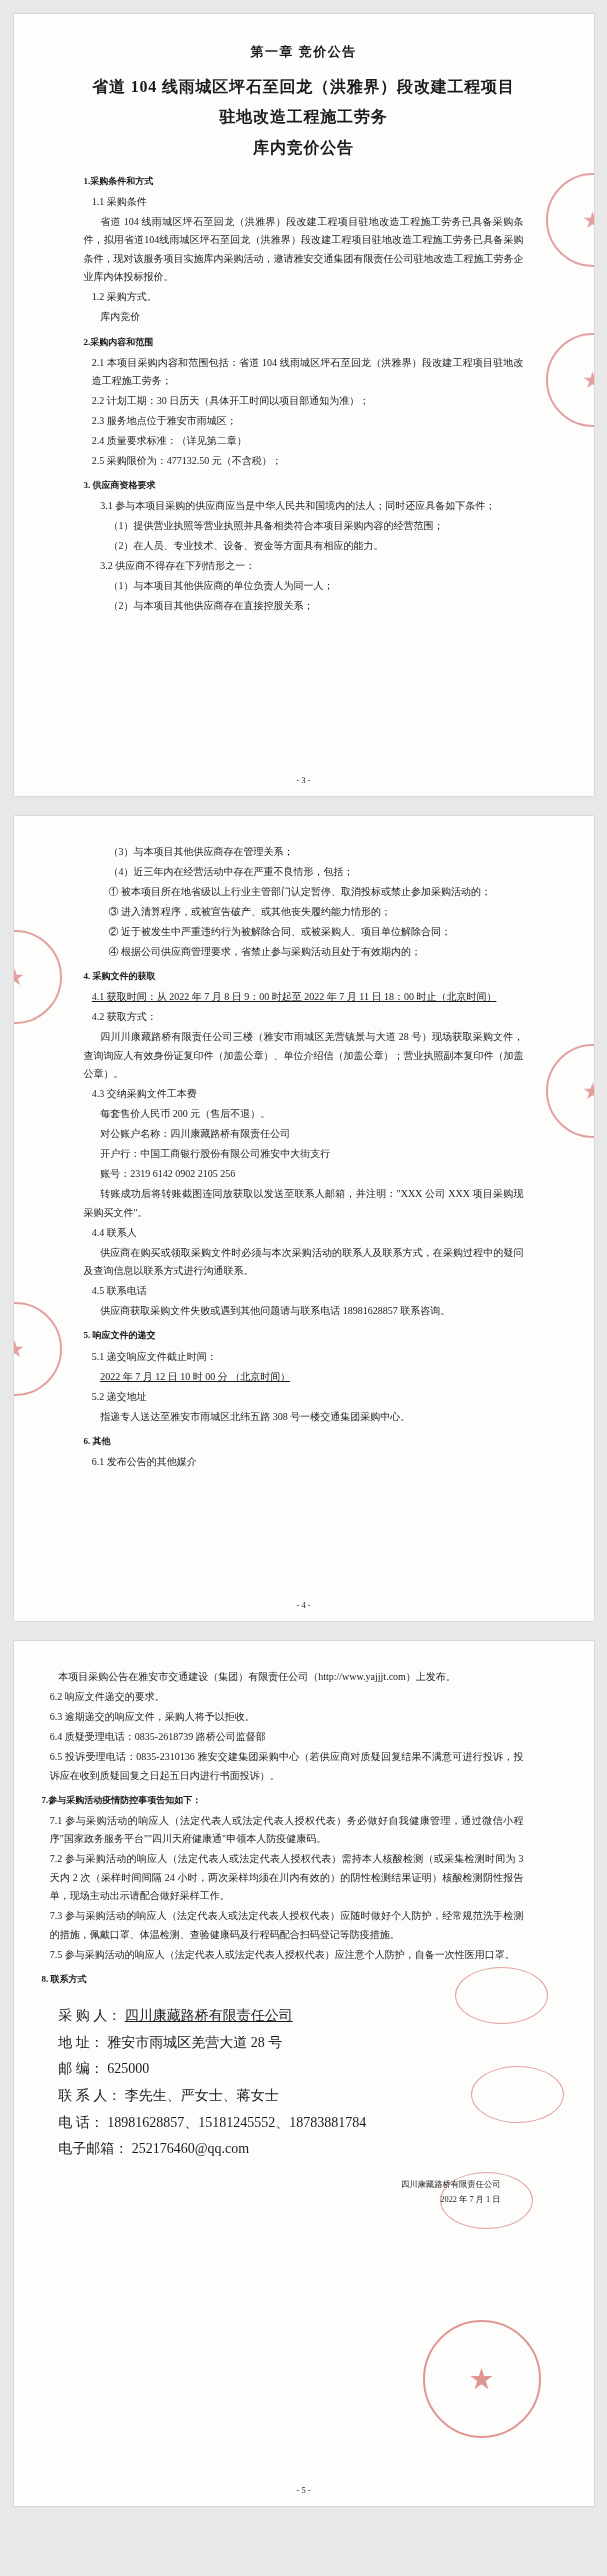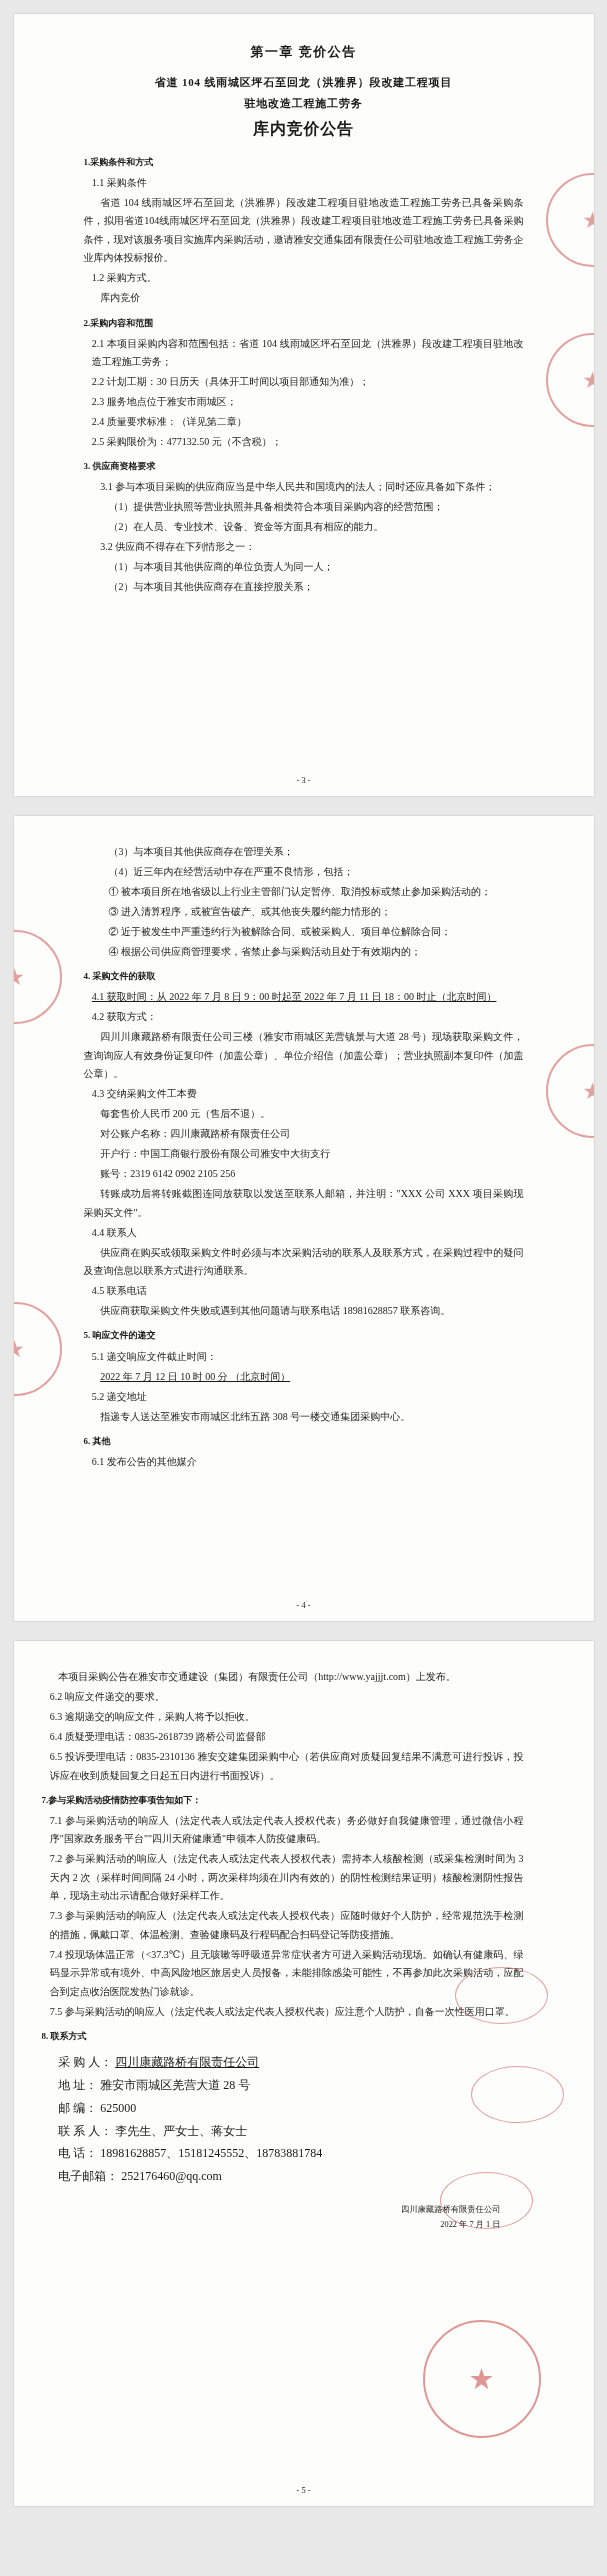--- a/index.html
+++ b/index.html
@@ -39,21 +39,21 @@
   .title-main {
     text-align: center;
     font-size: 13px;
     font-weight: bold;
     letter-spacing: 1.5px;
     margin-bottom: 9px;
     line-height: 1.8;
   }
   .title-sub {
     text-align: center;
-    font-size: 11px;
+    font-size: 16px;
     font-weight: bold;
     line-height: 1.9;
     letter-spacing: 0.8px;
   }
   .title-sub2 {
     text-align: center;
     font-size: 16px;
     font-weight: bold;
     line-height: 1.9;
     letter-spacing: 0.8px;
@@ -80,22 +80,22 @@
   .pagenum {
     position: absolute;
     bottom: 10.6px;
     left: 0;
     width: 100%;
     text-align: center;
     font-size: 8.3px;
     color: #222;
   }
   .sig-block {
-    margin-top: 7px;
-    font-size: 12px;
+    margin-top: 16px;
+    font-size: 14px;
     line-height: 1.9;
   }
   .sig-right {
     margin-top: 13.7px;
     text-align: right;
     font-size: 8.3px;
     line-height: 1.9;
     padding-right: 23px;
   }
   .seal-star {
@@ -240,21 +240,20 @@
     <p class="body ind2">本项目采购公告在雅安市交通建设（集团）有限责任公司（http://www.yajjjt.com）上发布。</p>
     <p class="body ind1">6.2 响应文件递交的要求。</p>
     <p class="body ind1">6.3 逾期递交的响应文件，采购人将予以拒收。</p>
     <p class="body ind1">6.4 质疑受理电话：0835-2618739 路桥公司监督部</p>
     <p class="body ind1">6.5 投诉受理电话：0835-2310136 雅安交建集团采购中心（若供应商对质疑回复结果不满意可进行投诉，投诉应在收到质疑回复之日起五日内进行书面投诉）。</p>
 
     <div class="h2">7.参与采购活动疫情防控事项告知如下：</div>
     <p class="body ind1">7.1 参与采购活动的响应人（法定代表人或法定代表人授权代表）务必做好自我健康管理，通过微信小程序"国家政务服务平台""四川天府健康通"申领本人防疫健康码。</p>
     <p class="body ind1">7.2 参与采购活动的响应人（法定代表人或法定代表人授权代表）需持本人核酸检测（或采集检测时间为 3 天内 2 次（采样时间间隔 24 小时，两次采样均须在川内有效的）的阴性检测结果证明）核酸检测阴性报告单，现场主动出示请配合做好采样工作。</p>
     <p class="body ind1">7.3 参与采购活动的响应人（法定代表人或法定代表人授权代表）应随时做好个人防护，经常规范洗手检测的措施，佩戴口罩、体温检测、查验健康码及行程码配合扫码登记等防疫措施。</p>
-    <p class="body ind1">7.4 投现场体温正常（&lt;37.3℃）且无咳嗽等呼吸道异常症状者方可进入采购活动现场。如确认有健康码、绿码显示异常或有境外、中高风险地区旅居史人员报备，未能排除感染可能性，不再参加此次采购活动，应配合到定点收治医院发热门诊就诊。</p>
     <p class="body ind1">7.5 参与采购活动的响应人（法定代表人或法定代表人授权代表）应注意个人防护，自备一次性医用口罩。</p>
 
     <div class="h2">8.  联系方式</div>
     <div class="sig-block">
       <div>
         <span style="padding-left:16.7px;">采 购 人：</span>
         <span class="u">四川康藏路桥有限责任公司</span>
       </div>
       <div>
         <span style="padding-left:16.7px;">地    址：</span>

